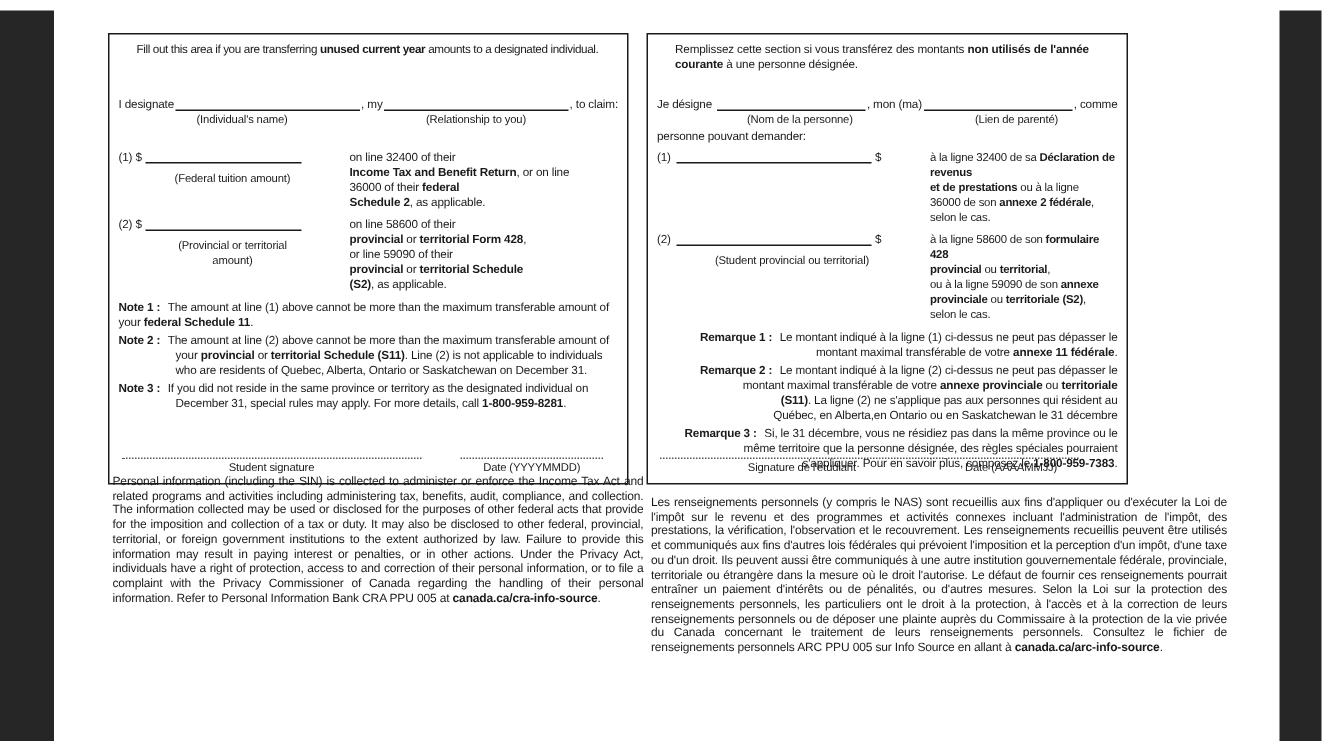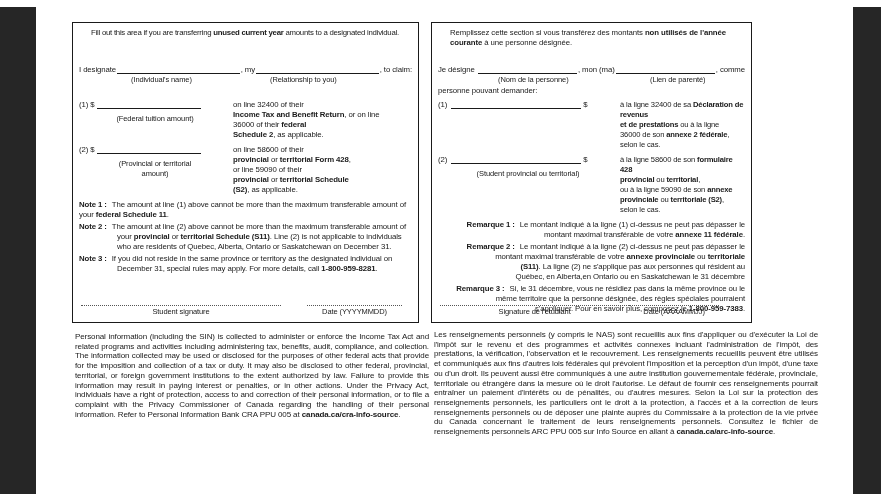--- a/index.html
+++ b/index.html
@@ -24,21 +24,21 @@
   .box-fr .intro{margin-bottom:17px;}
 
   .desig{display:flex;align-items:flex-end;height:10px;}
   .desig > span{white-space:pre;}
   .fill{flex:1;border-bottom:1px solid #1a1a1a;height:1px;margin:0 1px 1px 1px;}
 
   .desig-labels{position:relative;height:10px;font-size:7.5px;}
   .box-en .desig-labels{margin-bottom:15px;}
   .box-fr .desig-labels{margin-bottom:1px;}
   .desig-labels .dl1{position:absolute;left:52px;}
-  .desig-labels .dl2{position:absolute;left:191px;}
+  .desig-labels .dl2{position:absolute;left:205px;}
   .box-fr .desig-labels .dl1{left:60px;}
   .box-fr .desig-labels .dl2{left:212px;}
   .personne{margin-bottom:4px;}
 
   .amtrow{display:flex;margin-bottom:5px;}
   .amt-left{width:152px;flex:none;}
   .box-fr .amt-left{width:180px;}
   .amt-line{display:flex;align-items:flex-end;height:10px;white-space:pre;}
   .afill{flex:1;border-bottom:1px solid #1a1a1a;height:1px;margin:0 2px 1px 2px;max-width:104px;}
   .box-fr .afill{max-width:130px;}
@@ -54,21 +54,21 @@
   .sigrow{position:absolute;left:8px;right:16px;bottom:6px;display:flex;
           justify-content:space-between;align-items:flex-end;}
   .box-fr .sigrow{right:32px;}
   .sigcol{text-align:center;font-size:7.5px;line-height:9px;}
   .sigcol.main{width:200px;}
   .sigcol.date{width:95px;}
   .sigline{border-bottom:1px dotted #555;height:7px;margin-bottom:1px;}
 
   .footer{position:absolute;font-size:8px;line-height:9.7px;text-align:justify;
           letter-spacing:-0.1px;}
-  .footer-en{left:75px;top:332px;width:354px;}
+  .footer-en{left:75px;top:316px;width:354px;}
   .footer-fr{left:434px;top:330px;width:384px;}
 </style>
 </head>
 <body>
 
 <div class="stage">
   <div class="bar left" style="background: rgb(38, 38, 38);"></div>
   <div class="bar right" style="background: rgb(38, 38, 38);"></div>
 
   <section class="fbox box-en">

